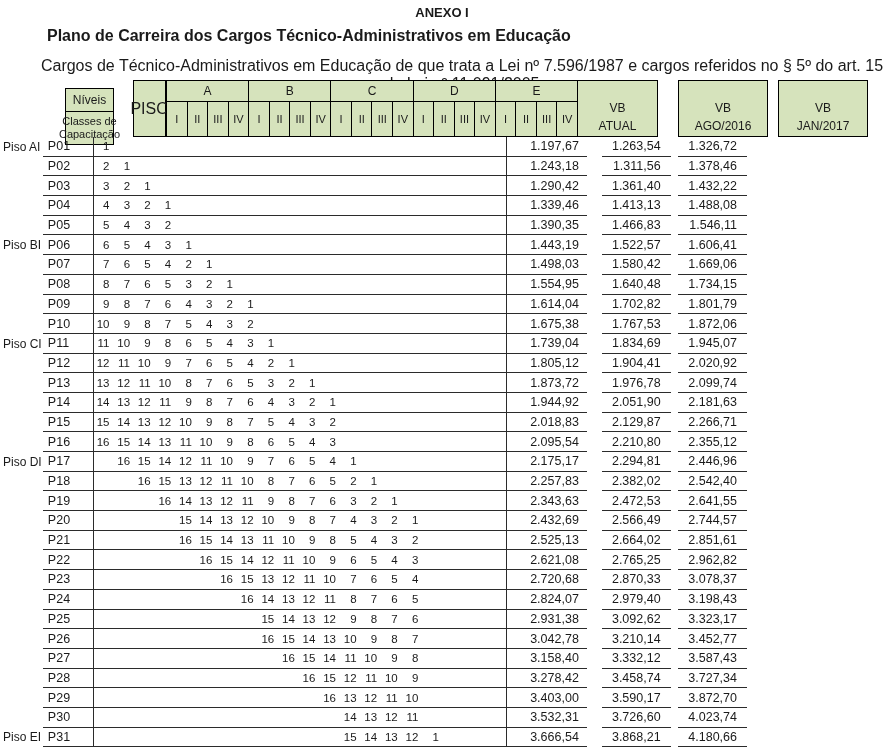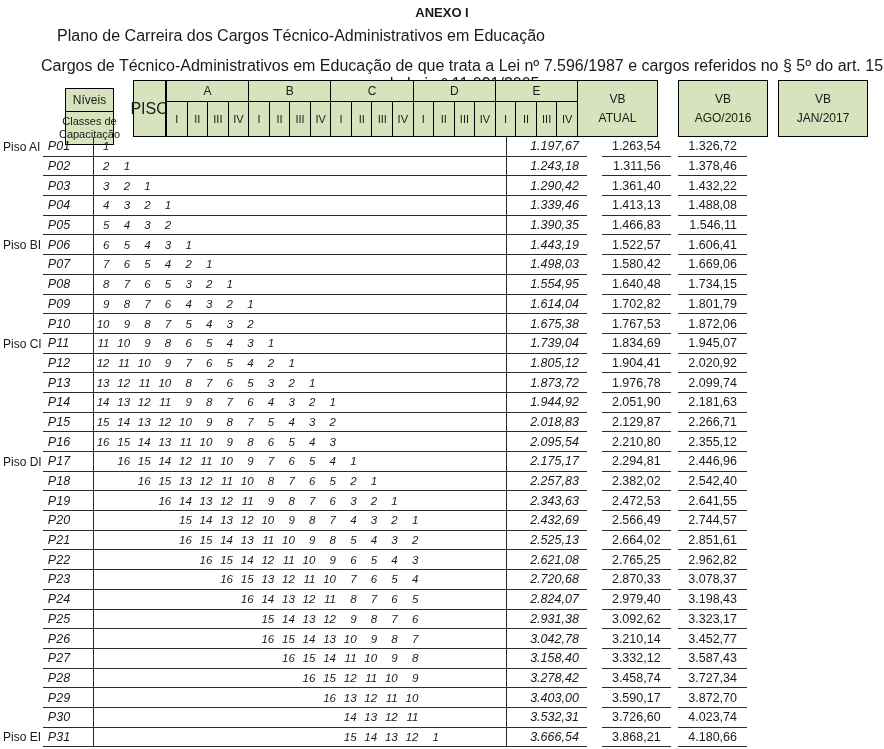--- a/index.html
+++ b/index.html
@@ -5,21 +5,21 @@
   :root{
     --green:#d6e3bc;
     --line:#2b2b2b;
     --ink:#1a1a1a;
   }
   *{box-sizing:border-box;margin:0;padding:0;}
   html,body{width:884px;height:749px;background:#ffffff;overflow:hidden;
     font-family:"Liberation Sans",sans-serif;color:var(--ink);}
   .annex-title{position:absolute;top:5px;left:0;width:884px;text-align:center;
     font-size:13px;font-weight:bold;}
-  .doc-title{position:absolute;top:27px;left:57px;font-size:16px;}
+  .doc-title{position:absolute;top:27px;left:47px;font-size:16px;font-weight:bold;}
   .caption{position:absolute;top:57px;left:40px;width:844px;text-align:center;font-size:16px;}
 
   .table-area{position:absolute;top:80px;left:0;width:884px;}
 
   
   .hdr{position:absolute;top:0;background:var(--green);border:1px solid #000;}
   .niveis-box{left:57px;width:65px;height:57px;padding:8px;background:none;border:none;}
   .niveis-cell,.classes-cell{background:var(--green);border:1px solid #000;
     display:flex;align-items:center;justify-content:center;text-align:center;}
   .niveis-cell{height:24px;font-size:12px;}
@@ -28,31 +28,31 @@
     justify-content:center;font-size:16px;}
   .steps-hdr{left:166px;width:412px;height:57px;padding:0;}
   .group-row{display:flex;height:21px;border-bottom:1px solid #000;}
   .group-cell{flex:1;border-right:1px solid #000;display:flex;align-items:center;
     justify-content:center;font-size:12px;}
   .group-cell:last-child{border-right:none;}
   .sub-row{display:flex;height:34px;}
   .sub-cell{flex:1;border-right:1px solid #000;display:flex;align-items:center;
     justify-content:center;font-size:11px;}
   .sub-cell:last-child{border-right:none;}
-  .vb-hdr{display:flex;flex-direction:column;align-items:center;justify-content:center;
+  .vb-hdr{display:flex;flex-direction:column;align-items:center;justify-content:flex-end;
     font-size:12px;line-height:1.55;text-align:center;}
   .vb-hdr-atual{left:577px;width:81px;height:57px;}
   .vb-hdr-ago{left:678px;width:90px;height:57px;}
   .vb-hdr-jan{left:778px;width:90px;height:57px;}
 
   
   .rows{position:absolute;top:57px;left:0;width:747px;}
   .row{display:flex;height:19.7px;}
   .gutter{width:57px;padding-left:3px;display:flex;align-items:center;font-size:12px;}
-  .main-seg{width:601px;display:flex;border-bottom:1px solid var(--line);font-style:italic;}
+  .main-seg{width:601px;display:flex;border-bottom:1px solid var(--line);}
   .piso-cell{width:51px;border-right:1px solid var(--line);display:flex;
     align-items:center;padding-left:5px;font-size:12.5px;}
   .steps-seg{width:412px;display:flex;}
   .step-cell{flex:1;display:flex;align-items:center;justify-content:flex-end;
     padding-right:5px;font-size:11.5px;}
   .vb-cell{display:flex;align-items:center;justify-content:flex-end;font-size:12.5px;}
   .vb-atual{width:81px;border-left:1px solid var(--line);padding-right:8px;}
   .gap1{width:20px;}
   .gap2{width:10px;}
   .vb-ago,.vb-jan{width:90px;border-bottom:1px solid var(--line);padding-right:10px;}

